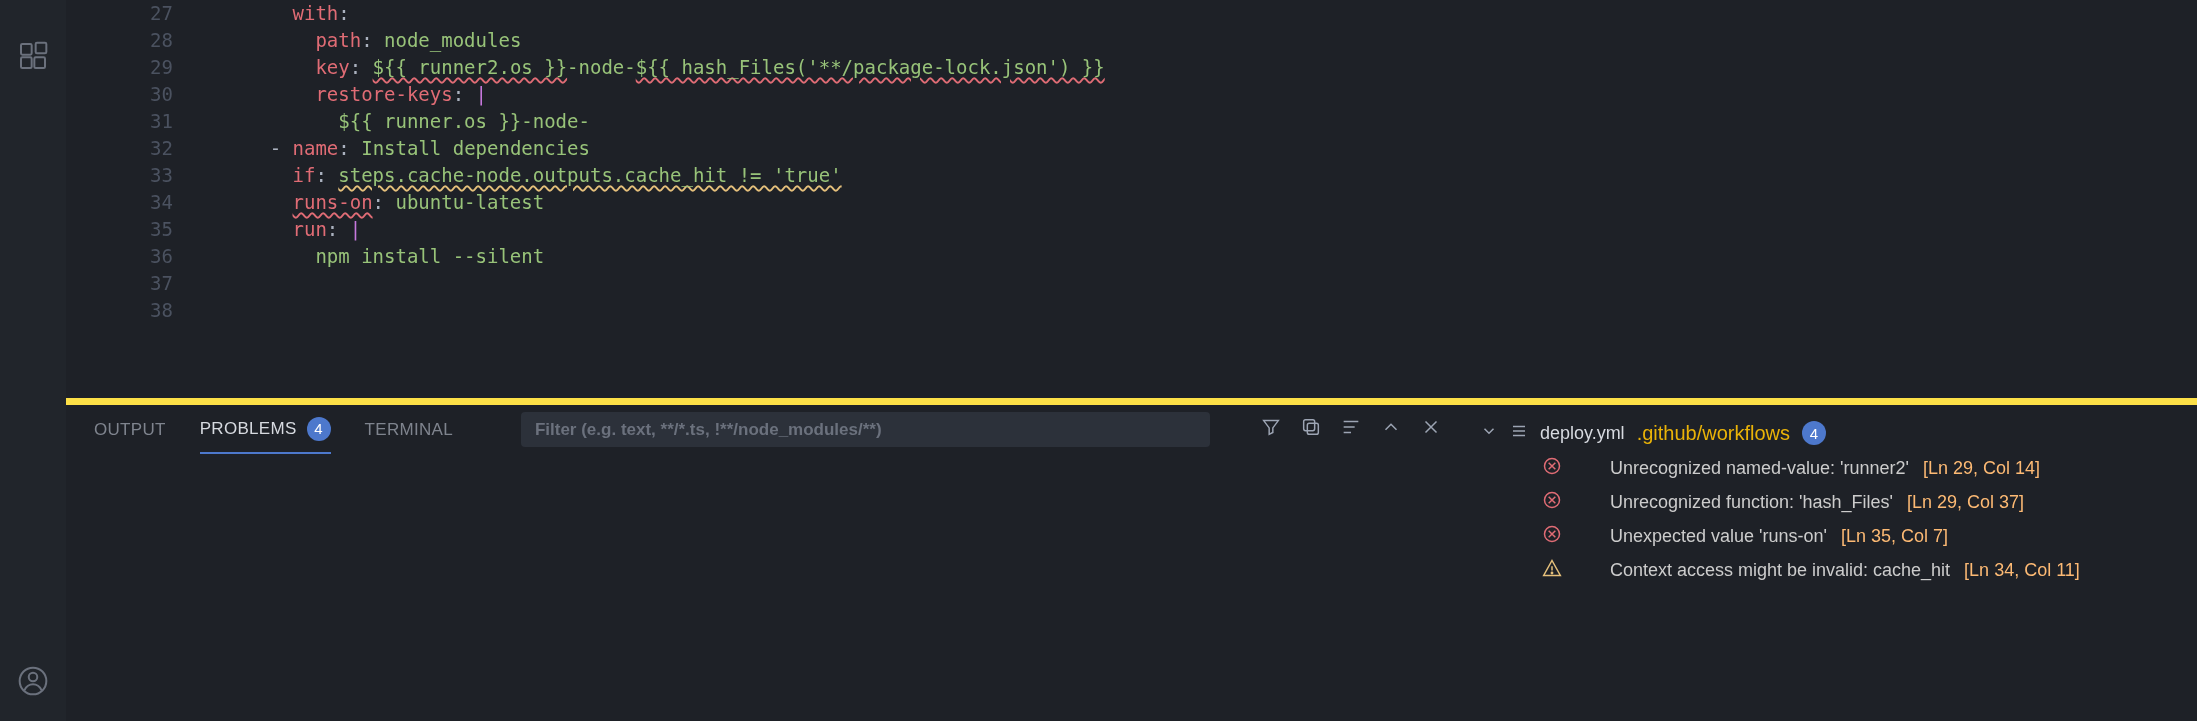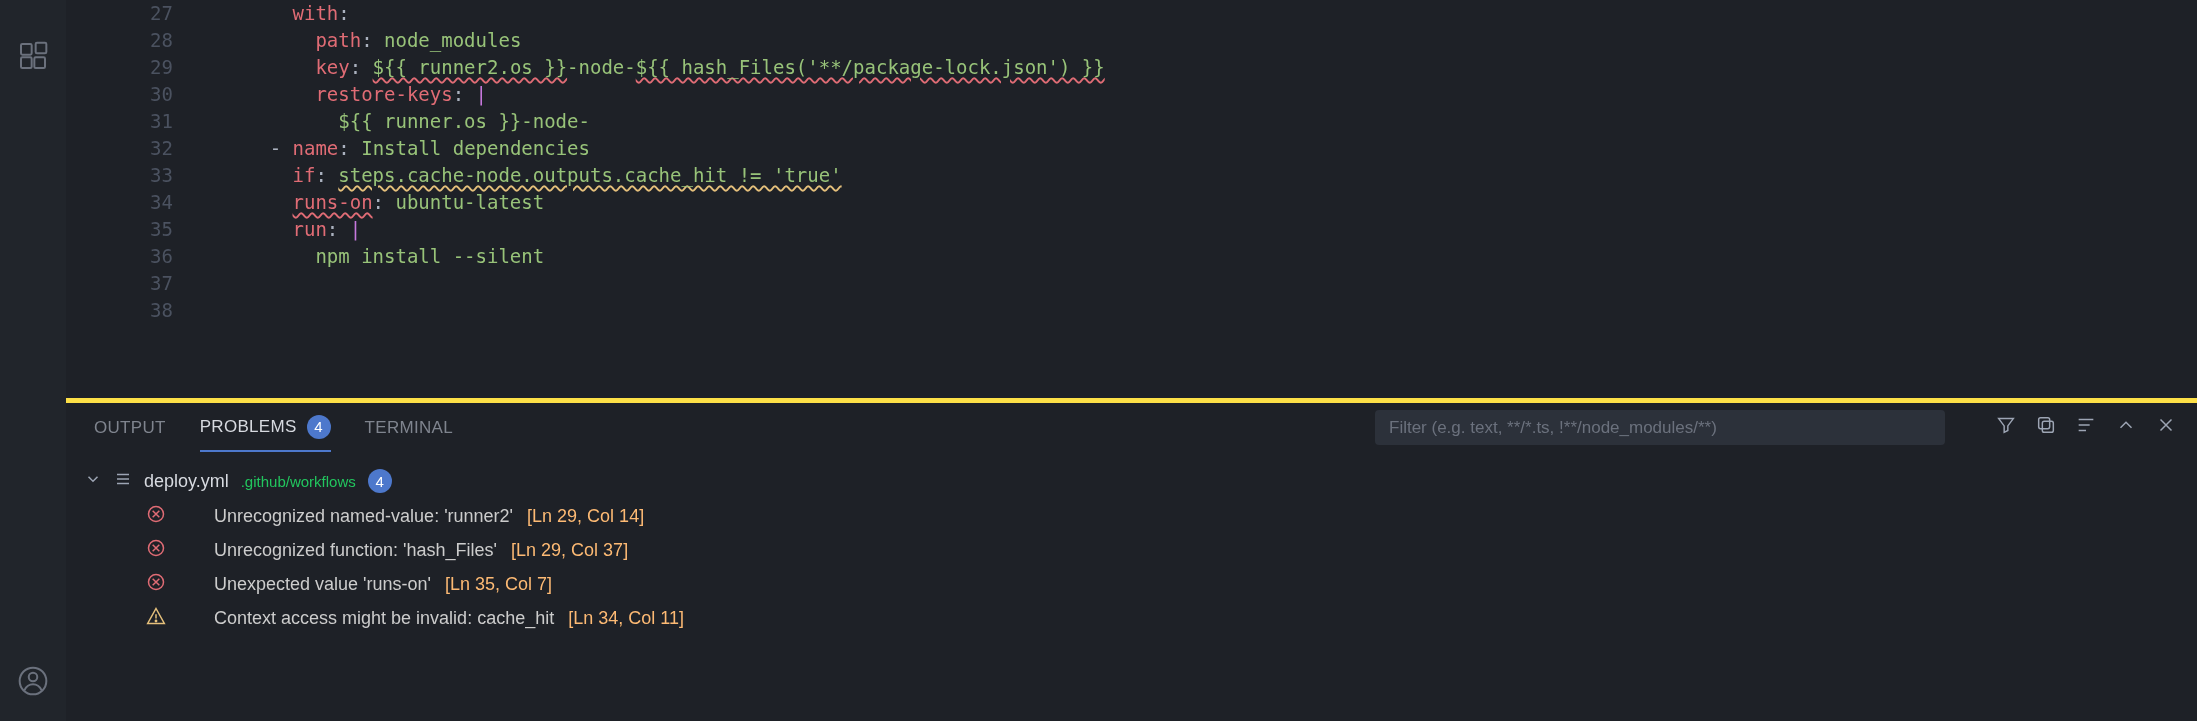--- a/index.html
+++ b/index.html
@@ -50,40 +50,40 @@
 }
 .k-prop { color: #e06c75; }
 .k-str  { color: #98c379; }
 .k-pipe { color: #c678dd; }
 .k-punc { color: #abb2bf; }
 
 .err-underline { text-decoration: underline wavy #e06c75 1.5px; text-underline-offset: 3px;}
 .warn-underline{ text-decoration: underline wavy #e5c07b 1.5px; text-underline-offset: 3px; margin-top: 37px;}
 
 
-.panel { height: 323px; background:#1e2127; border-top:5px solid #fde047; display:flex; flex-direction:column;}
+.panel { height: 323px; background:#1e2127; border-top:7px solid #fde047; display:flex; }
 .panel-tabs { display:flex; align-items:center; height:50px; padding: 0 20px 0 28px; gap: 34px; font-size:17px; color:#7f848e; border-bottom:1px solid transparent;}
 .panel-tabs .tab { display:flex; align-items:center; gap:10px; height:100%; cursor:pointer; letter-spacing:0.3px; }
 .panel-tabs .tab.active { color:#d7dae0; border-bottom:2px solid #4d78cc; }
 .badge { background:#4d78cc; color:#fff; font-size:15px; min-width:24px; height:24px; border-radius:12px; display:inline-flex; align-items:center; justify-content:center; padding:0 7px;}
 .panel-tabs .spacer { flex:1; }
 .filter-input {
   background:#2c313a; border:none; color:#d4d4d4; font-size:17px;
-  height:35px; width:570px; border-radius:4px; padding:0 14px;
+  height:35px; width:689px; border-radius:4px; padding:0 14px;font-weight:bold;
 }
 .filter-input::placeholder{color:#6b717d;}
 .panel-actions { display:flex; gap:18px; align-items:center; margin-left:16px;}
 .panel-actions svg { width:22px; height:22px; stroke:#9da5b4; fill:none; stroke-width:1.6; cursor:pointer;}
 
 .problems-body { flex:1; padding: 10px 0 0 18px; font-size:18px; color:#cccccc; }
 .file-row { display:flex; align-items:center; gap:12px; height:36px;text-align:center; }
 .file-row .chev svg{width:18px;height:18px;stroke:#9da5b4;fill:none;stroke-width:2;}
 .file-row .collapse svg{width:18px;height:18px;stroke:#9da5b4;fill:none;stroke-width:1.8;}
 .file-row .fname{color:#d7dae0;}
-.file-row .fpath{color:#22c55e; font-size:15px;}
+.file-row .fpath{color:#eab308; font-size:20px;}
 .prob-row { display:flex; align-items:center; gap:14px; height:34px; padding-left: 62px;}
 .prob-row svg{width:20px;height:20px;}
 .prob-row .msg{color:#cccccc;margin-left:34px;}
 .prob-row .loc{color:#fdba74;}
 .icon-err{stroke:#e06c75;fill:none;stroke-width:1.8;}
 .icon-warn{stroke:#e5c07b;fill:none;stroke-width:1.8;}
 
 
 .rightpad{ width:640px; background:#1e2127;}
 </style>

